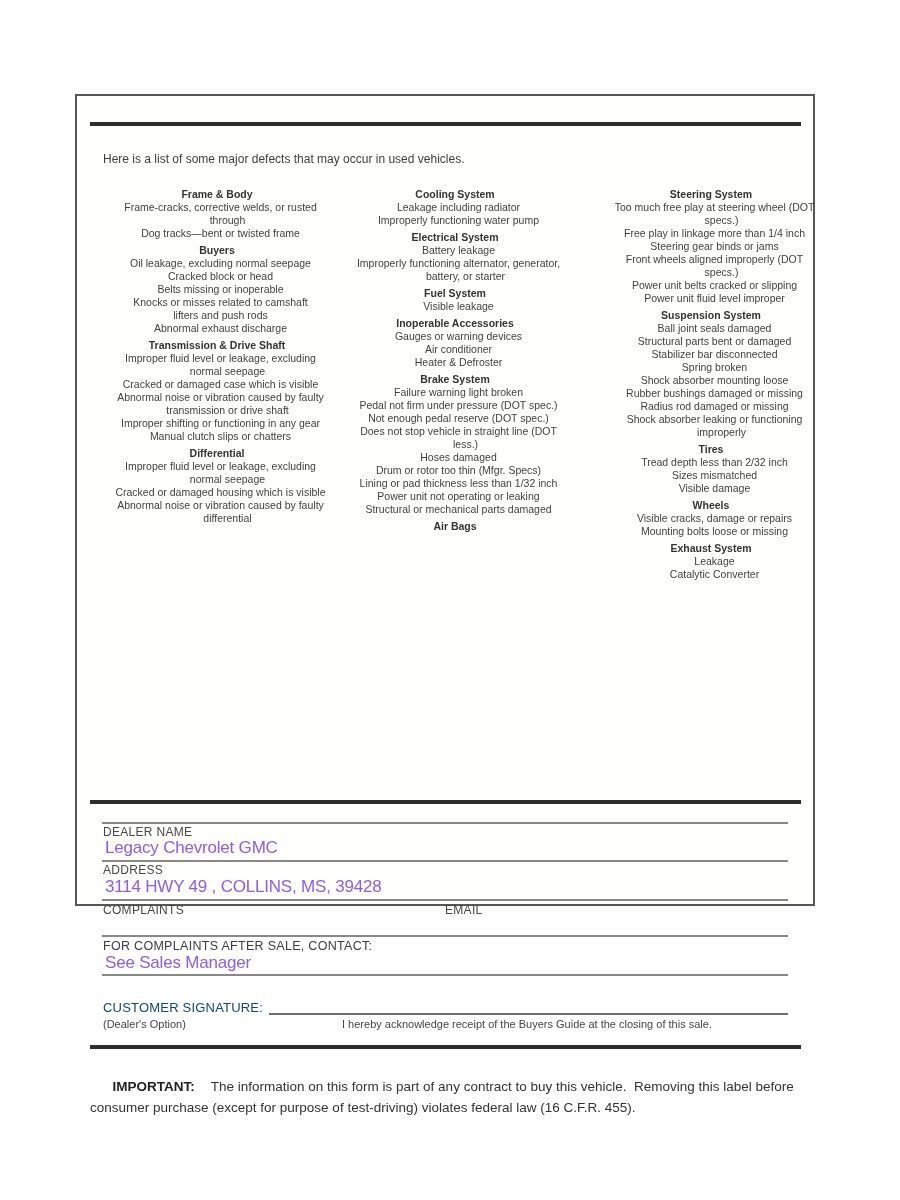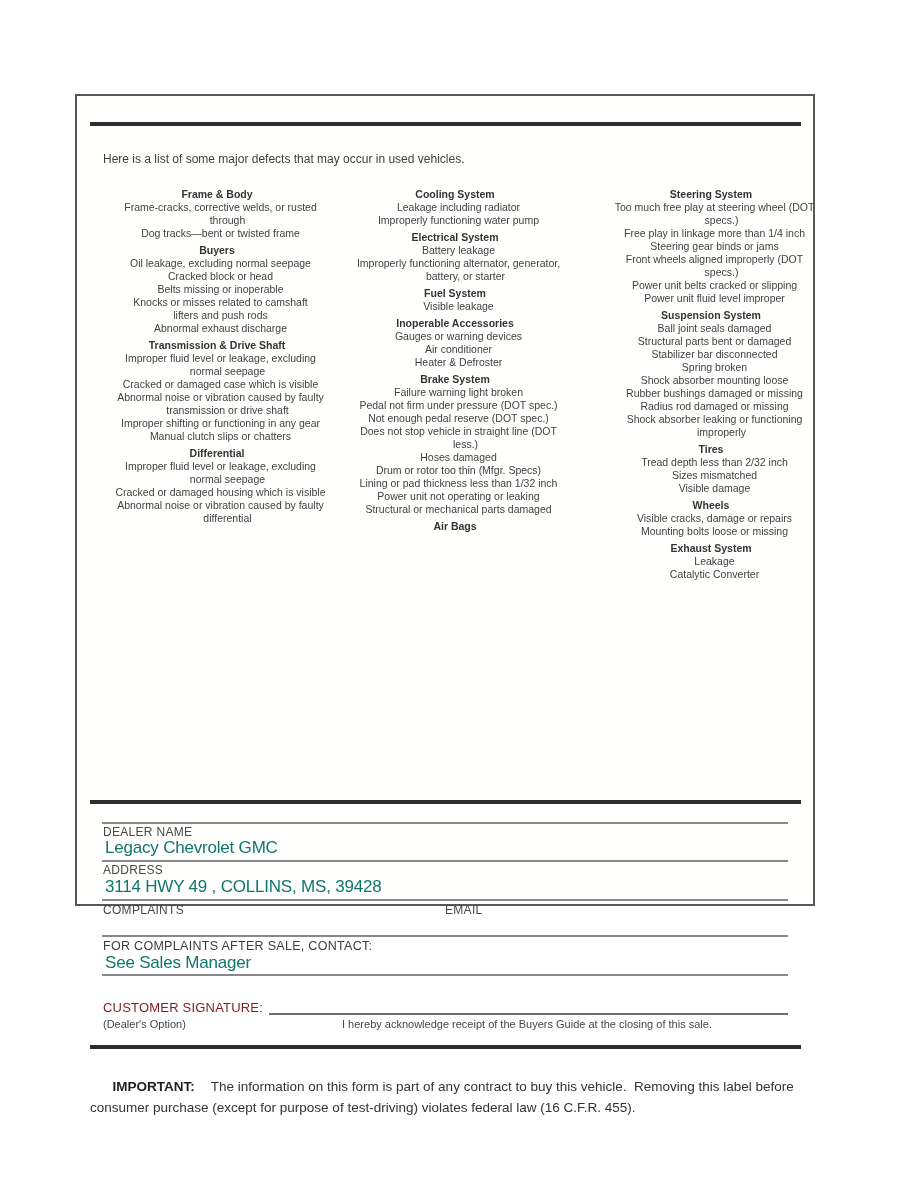--- a/index.html
+++ b/index.html
@@ -12,24 +12,24 @@
   .intro{position:absolute;left:26px;top:56px;font-size:12px;color:#3e3e3e;}
   .col{position:absolute;top:92px;color:#3f3f3f;font-size:10.5px;line-height:13px;}
   .col-1{left:25px;width:230px;}
   .col-2{left:263px;width:230px;}
   .col-3{left:525px;width:218px;}
   .section{margin-top:4px;text-align:center;}
   .section:first-child{margin-top:0;}
   .sec-h{font-weight:bold;color:#333333;}
   .item{padding-left:21px;text-indent:-14px;}
   .form-label{position:absolute;font-size:12px;color:#474747;letter-spacing:.3px;}
-  .form-value{position:absolute;font-size:17px;color:#0f766e;letter-spacing:-.2px;}
+  .form-value{position:absolute;font-size:17px;color:#8b5cf6;letter-spacing:-.2px;}
   .small-label{position:absolute;font-size:11px;color:#454545;}
   .sig-row{position:absolute;left:26px;right:25px;top:903px;display:flex;align-items:flex-end;}
-  .sig-label{font-size:13px;color:#7f1d1d;letter-spacing:.2px;white-space:nowrap;}
+  .sig-label{font-size:13px;color:#0c4a6e;letter-spacing:.2px;white-space:nowrap;}
   .sig-line{flex:1;margin-left:6px;border-bottom:2px solid #6e6e6e;height:14px;}
   .important{position:absolute;left:13px;top:959px;width:712px;font-size:13.5px;line-height:21px;
              color:#333333;white-space:pre-wrap;}
   .important b{color:#1f1f1f;margin-right:16px;}
 </style>
 </head>
 <body>
 
 <div class="canvas">
   <div class="page">

